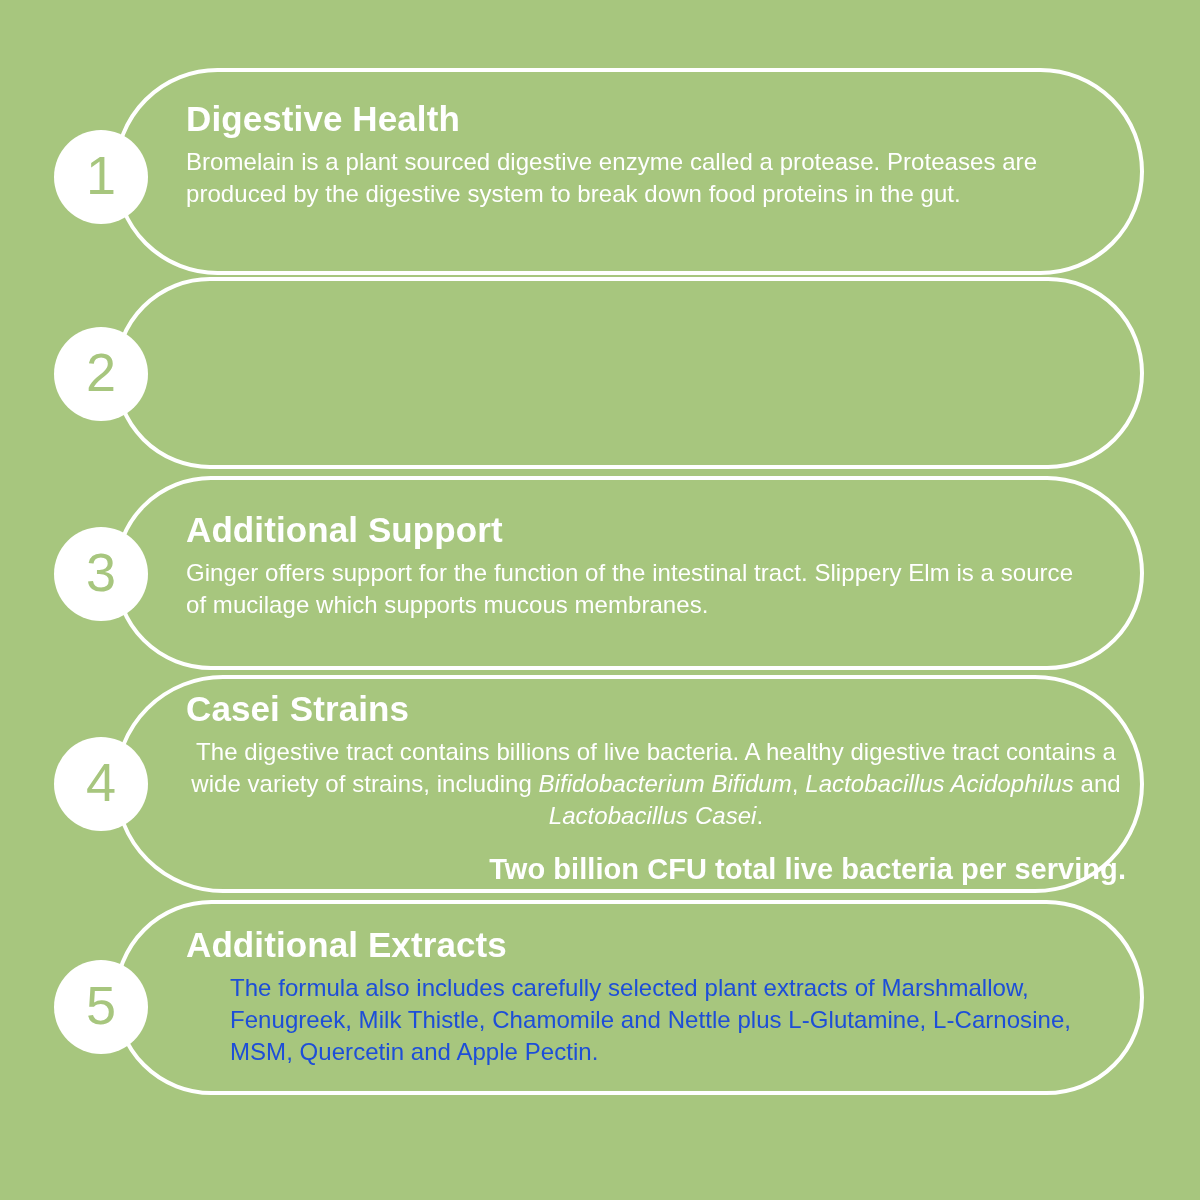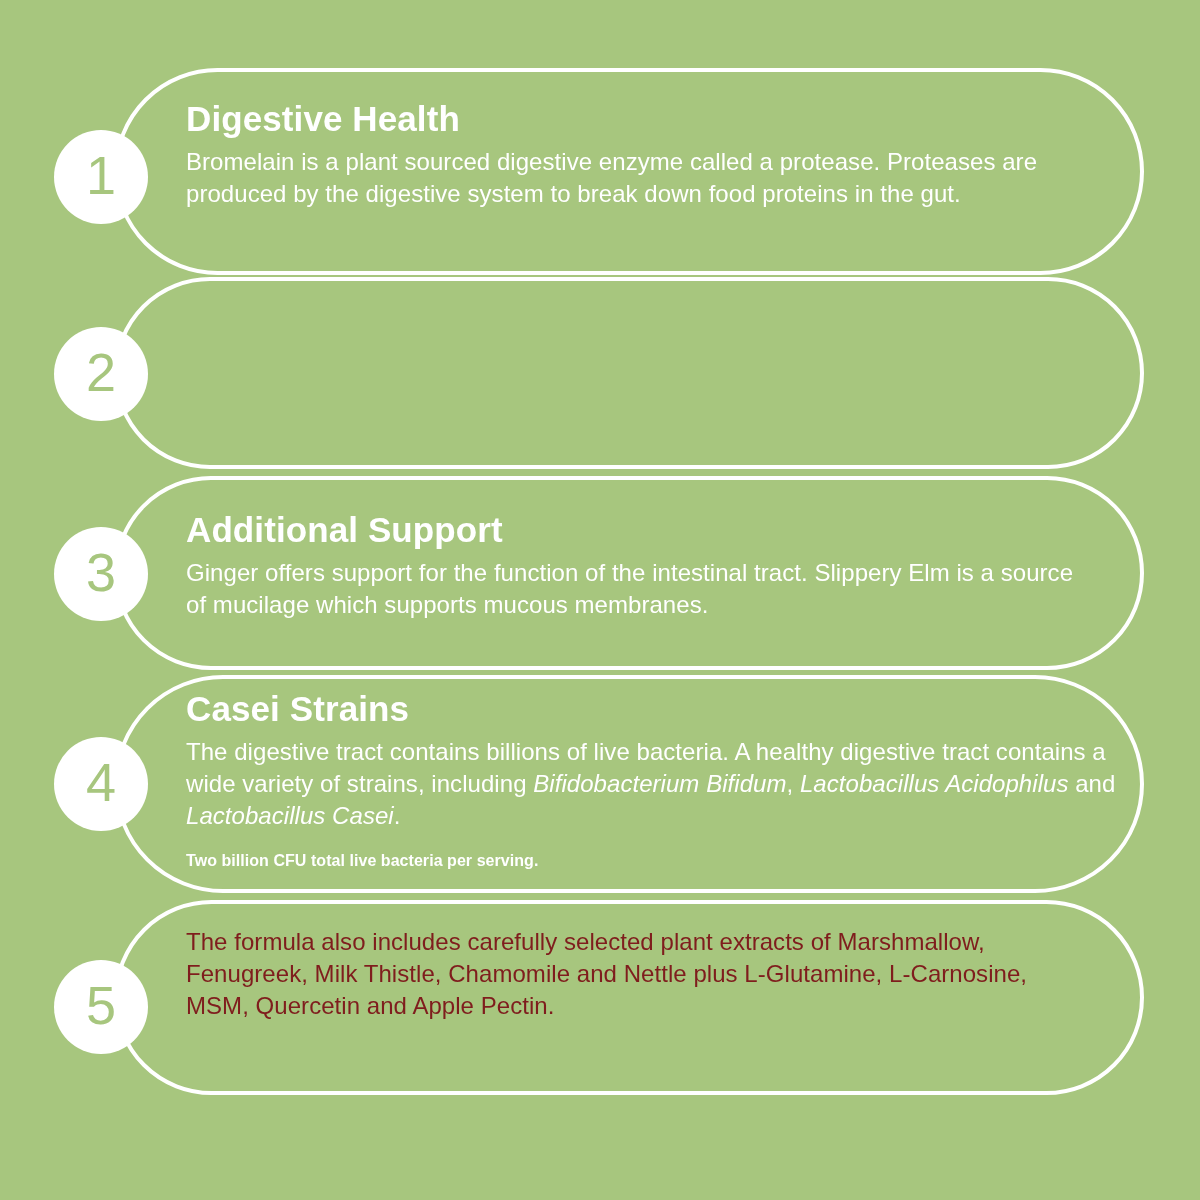--- a/index.html
+++ b/index.html
@@ -75,26 +75,27 @@
     line-height: 1.33;
     color: #ffffff;
     margin: 0;
     letter-spacing: 0.05px;
   }
   .card-body em {
     font-style: italic;
   }
   .card-note {
     font-family: "Liberation Sans", sans-serif;
-    font-size: 16px;
+    font-size: 29px;
     font-weight: 700;
     line-height: 1.33;
     color: #ffffff;
-    margin: 18px 0 0 0;
+    margin: 18px 0 0 13px;
     letter-spacing: 0.05px;
+    text-align: right;
   }
 
   
   #card-1 { left: 114px; top: 68px;  width: 1030px; height: 207px; border-radius: 104px; }
   #card-2 { left: 114px; top: 277px; width: 1030px; height: 192px; border-radius: 96px;  }
   #card-3 { left: 114px; top: 476px; width: 1030px; height: 194px; border-radius: 97px;  }
   #card-4 { left: 114px; top: 675px; width: 1030px; height: 218px; border-radius: 109px; }
   #card-5 { left: 114px; top: 900px; width: 1030px; height: 195px; border-radius: 98px;  }
 
   #badge-1 { left: 54px; top: 130px; }
@@ -136,25 +137,26 @@
     <h2 class="card-title" style="color: rgb(255, 255, 255);">Additional Support</h2>
     <p class="card-body" style="color: rgb(255, 255, 255);">Ginger offers support for the function of the intestinal tract. Slippery Elm is a source of mucilage which supports mucous membranes.</p>
   </div>
 
   <div class="card" id="card-4" style="border-color: rgb(255, 255, 255);"></div>
   <div class="badge" id="badge-4" style="background: rgb(255, 255, 255);">
     <span class="badge-number" style="color: rgb(167, 198, 126);">4</span>
   </div>
   <div class="card-content" id="content-4">
     <h2 class="card-title" style="color: rgb(255, 255, 255);">Casei Strains</h2>
-    <p class="card-body" style="color: rgb(255, 255, 255);">The digestive tract contains billions of live bacteria. A healthy digestive tract contains a wide variety of strains, including <em>Bifidobacterium Bifidum</em>, <em>Lactobacillus Acidophilus</em> and <em>Lactobacillus Casei</em>.</p>
+    <p class="card-body" style="color: rgb(255, 255, 255); text-align: center;">The digestive tract contains billions of live bacteria. A healthy digestive tract contains a wide variety of strains, including <em>Bifidobacterium Bifidum</em>, <em>Lactobacillus Acidophilus</em> and <em>Lactobacillus Casei</em>.</p>
     <p class="card-note" style="color: rgb(255, 255, 255);">Two billion CFU total live bacteria per serving.</p>
   </div>
 
   <div class="card" id="card-5" style="border-color: rgb(255, 255, 255);"></div>
   <div class="badge" id="badge-5" style="background: rgb(255, 255, 255);">
     <span class="badge-number" style="color: rgb(167, 198, 126);">5</span>
   </div>
   <div class="card-content" id="content-5">
-    <p class="card-body" style="color: #7f1d1d;">The formula also includes carefully selected plant extracts of Marshmallow, Fenugreek, Milk Thistle, Chamomile and Nettle plus L-Glutamine, L-Carnosine, MSM, Quercetin and Apple Pectin.</p>
+    <h2 class="card-title" style="color: rgb(255, 255, 255);">Additional Extracts</h2>
+    <p class="card-body" style="color: #1d4ed8; margin-left: 44px;">The formula also includes carefully selected plant extracts of Marshmallow, Fenugreek, Milk Thistle, Chamomile and Nettle plus L-Glutamine, L-Carnosine, MSM, Quercetin and Apple Pectin.</p>
   </div>
 
 </div>
 
 </body></html>

